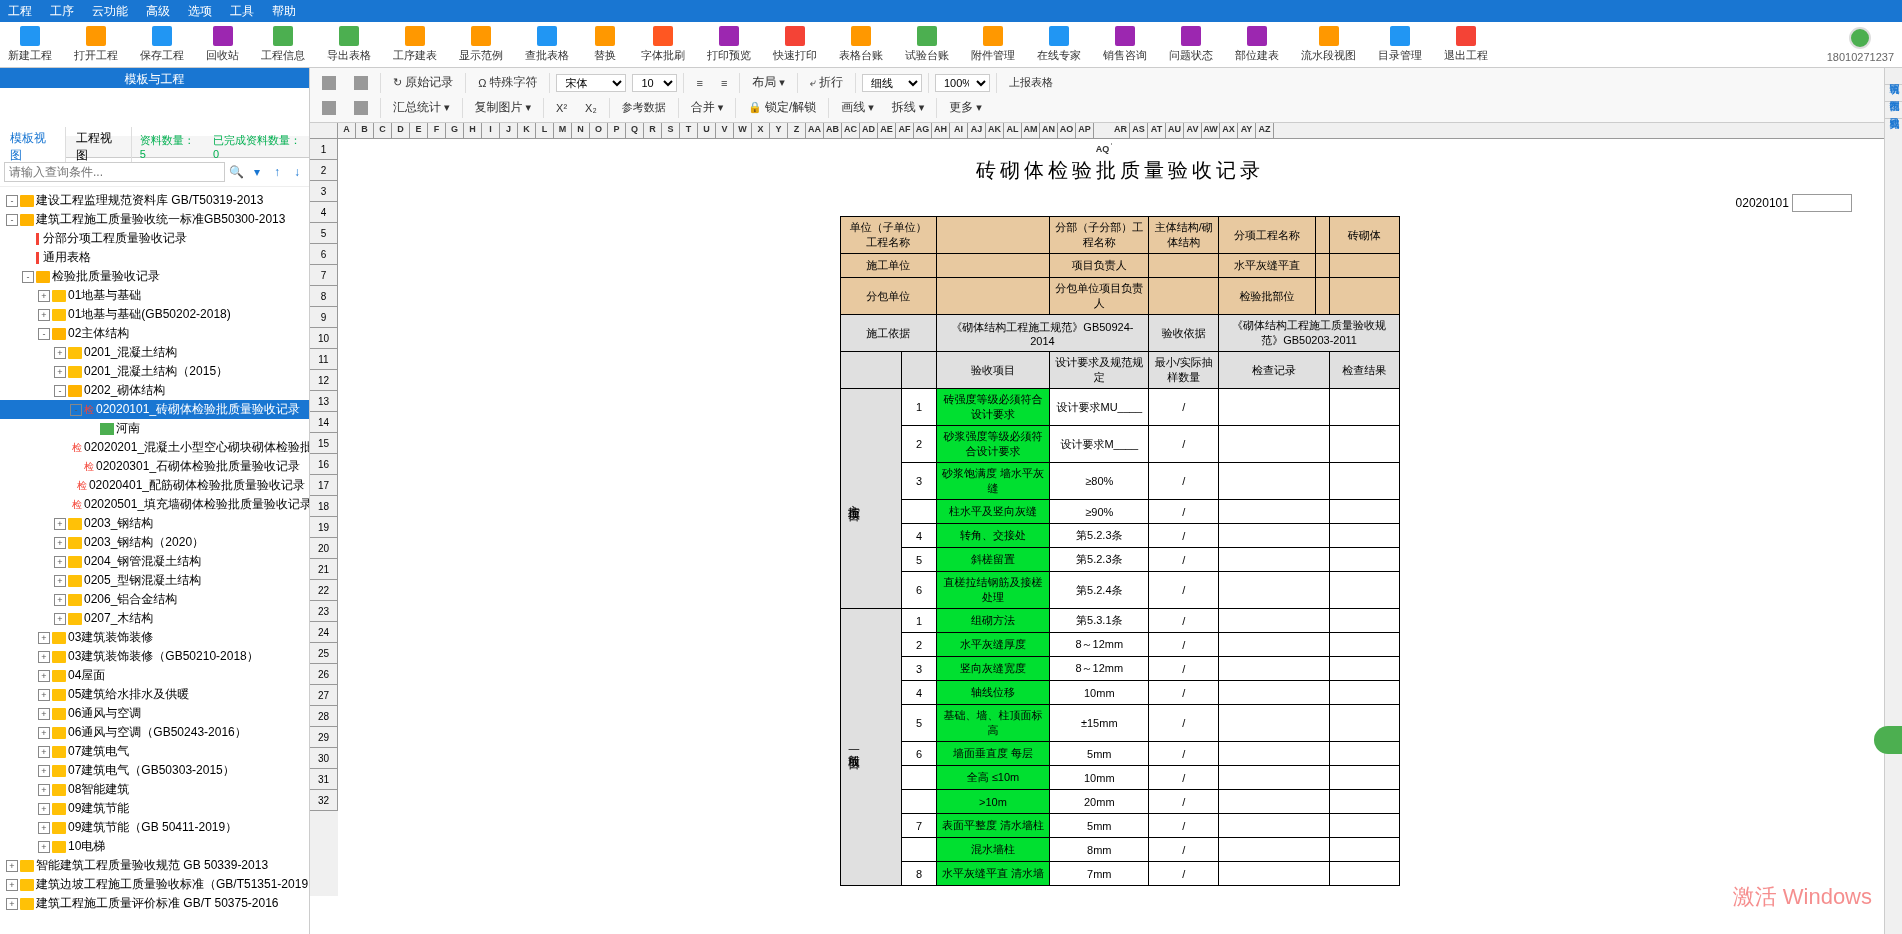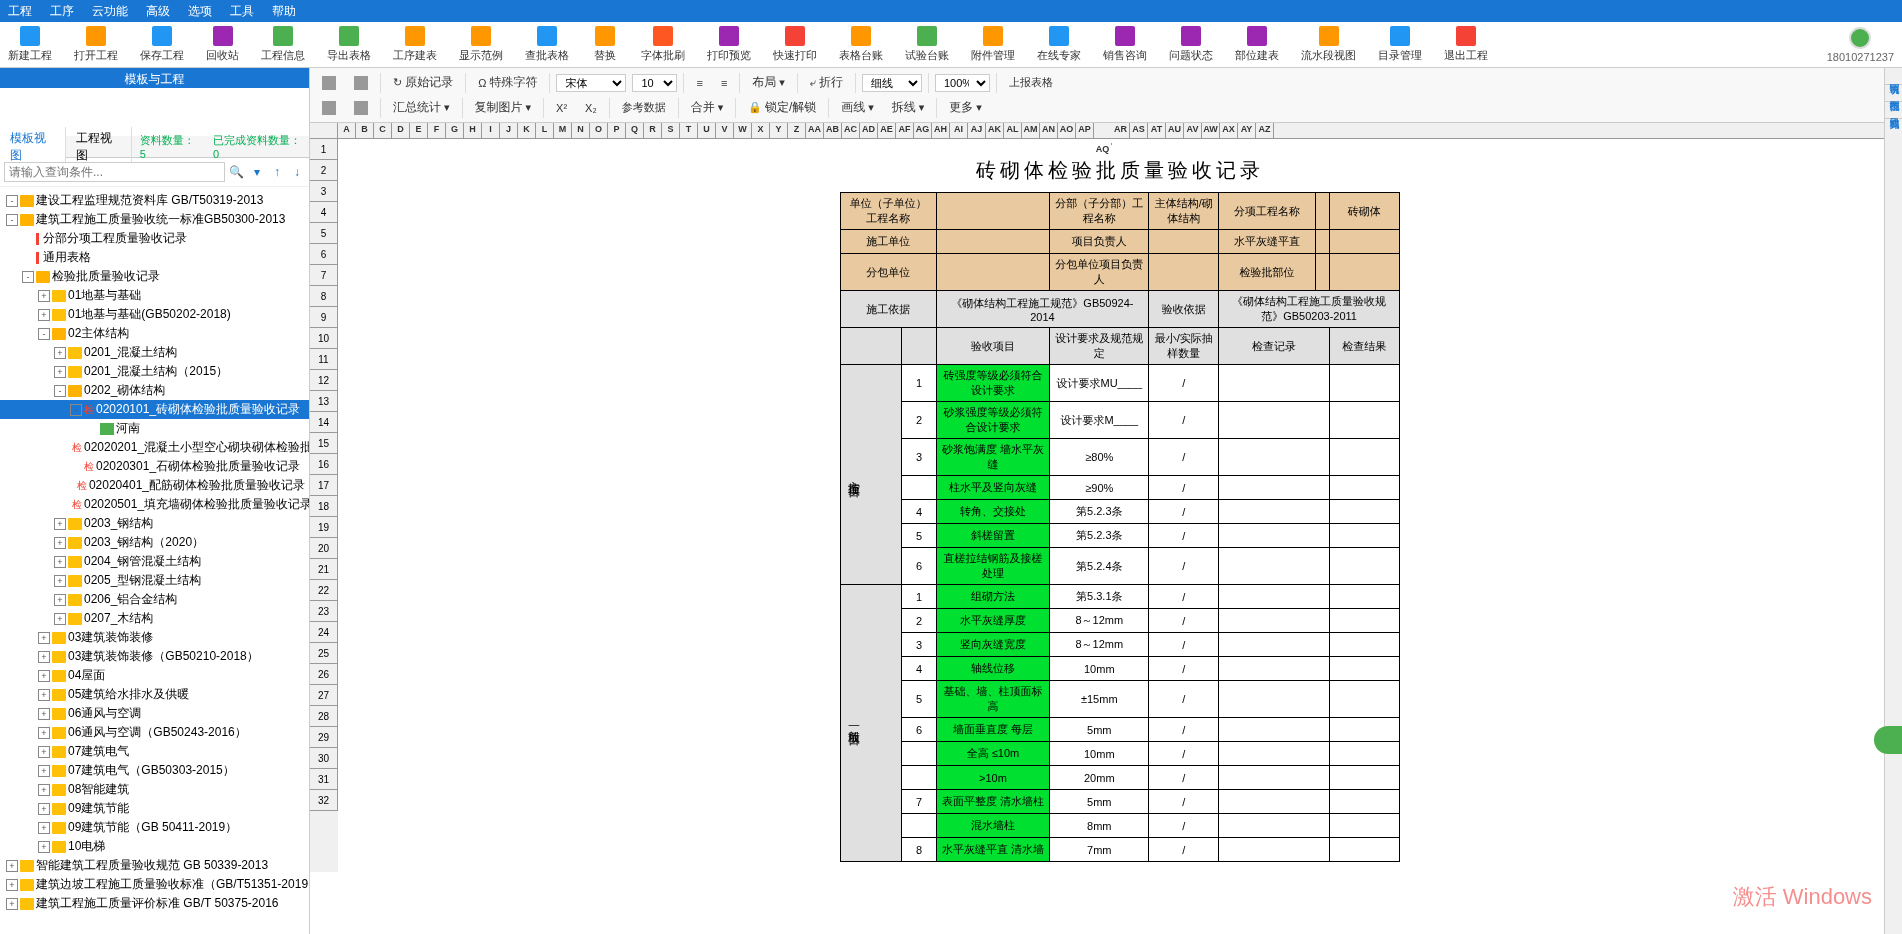--- a/index.html
+++ b/index.html
@@ -576,20 +576,21 @@
             <div class="rh">26</div>
             <div class="rh">27</div>
             <div class="rh">28</div>
             <div class="rh">29</div>
             <div class="rh">30</div>
             <div class="rh">31</div>
             <div class="rh">32</div>
           </div>
         <div class="doc-content">
           <div class="doc-title">砖砌体检验批质量验收记录</div>
+          <div class="doc-code"><span>02020101</span> <input style=""></div>
           <table class="form-table">
               <tbody>
                 <tr>
                   <td class="h1" colspan="2">单位（子单位）工程名称</td>
                   <td class="h1"></td>
                   <td class="h1">分部（子分部）工程名称</td>
                   <td class="h1">主体结构/砌体结构</td>
                   <td class="h1">分项工程名称</td>
                   <td class="h1"></td>
                   <td class="h1">砖砌体</td>

